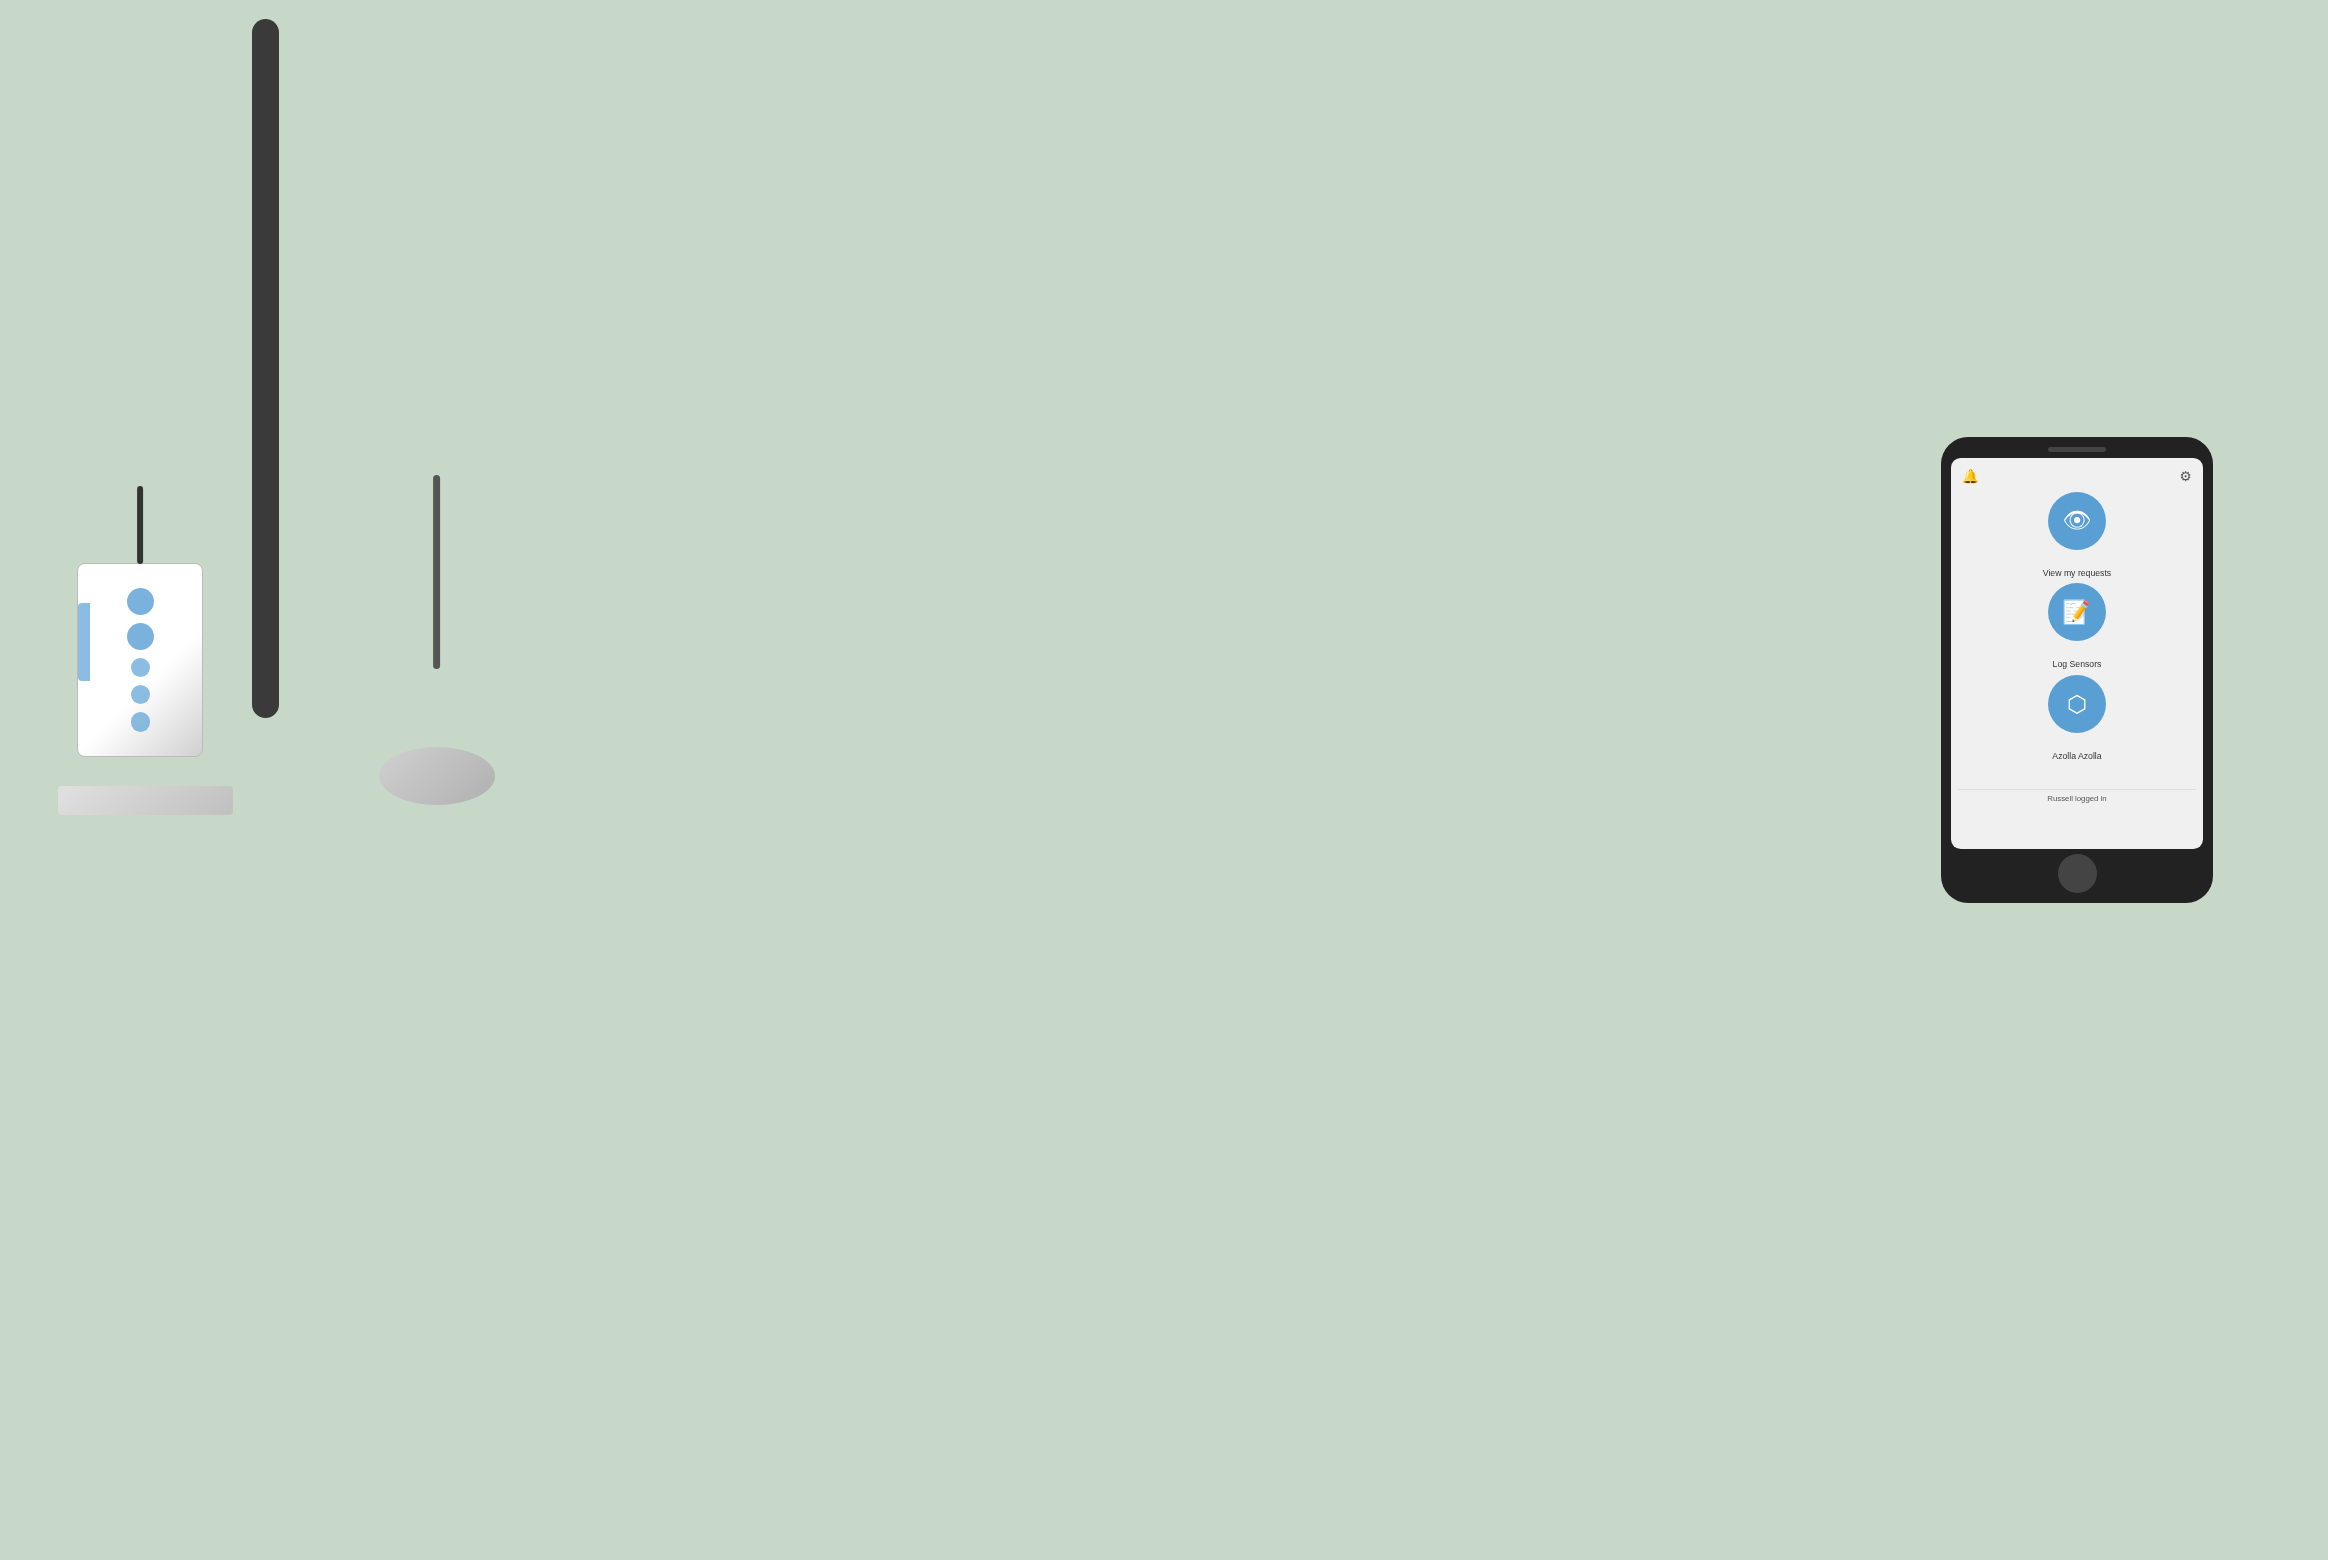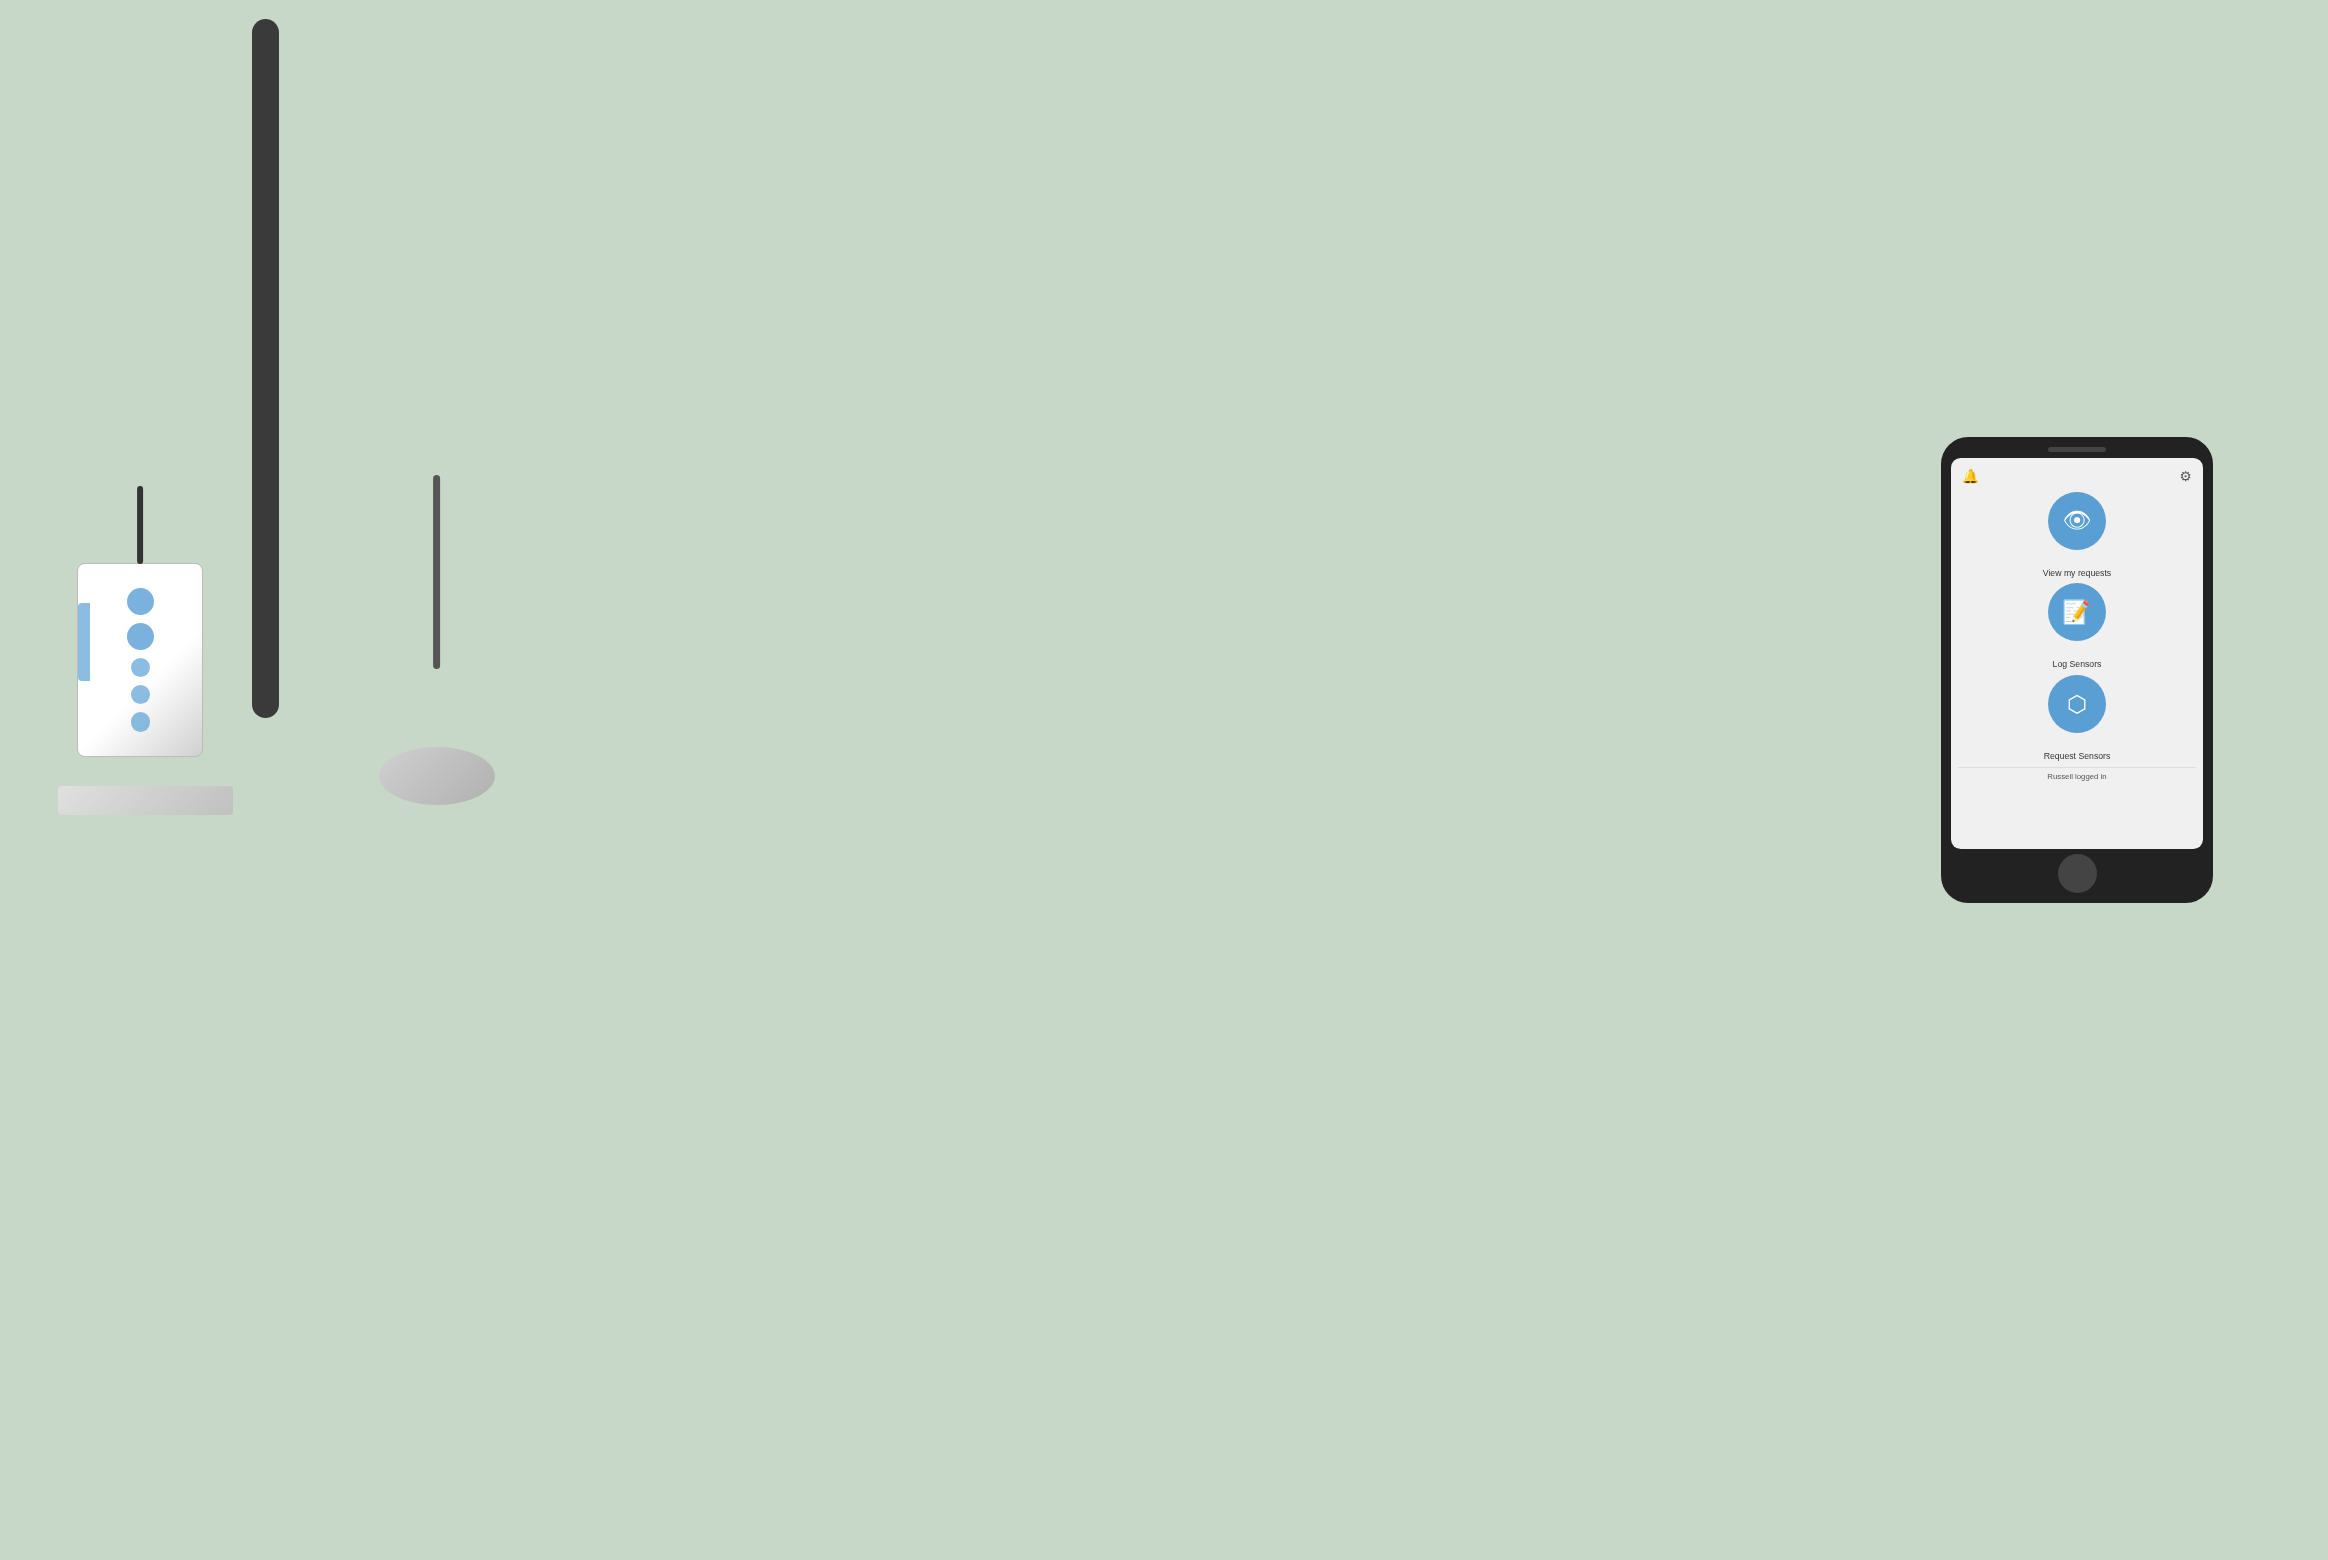--- a/index.html
+++ b/index.html
@@ -198,21 +198,21 @@
     }
     .phone-app-item {
       display: flex;
       flex-direction: column;
       align-items: center;
     }
     .phone-user-label {
       font-size: 7.8px;
       color: #555;
       text-align: center;
-      margin-top: 0;
+      margin-top: 22px;
       border-top: 1px solid #ddd;
       padding-top: 3.9px;
     }
 
     
     .monitor-wrapper {
       position: absolute;
       left: 252px;
       top: 19.4px;
       perspective: 970px;
@@ -276,21 +276,21 @@
         <div class="phone-app-btn">
           <span class="phone-app-icon">📝</span>
         </div>
         <span class="phone-app-label">Log Sensors</span>
       </div>
 
       <div class="phone-app-item">
         <div class="phone-app-btn">
           <span class="phone-app-icon">⬡</span>
         </div>
-        <span class="phone-app-label">Request Sensors</span>
+        <span class="phone-app-label">Azolla Azolla</span>
       </div>
 
       <div class="phone-user-label">Russell logged in</div>
     </div>
     <div class="phone-home-btn"></div>
   </div>
 </div>
 
 
 </body></html>

